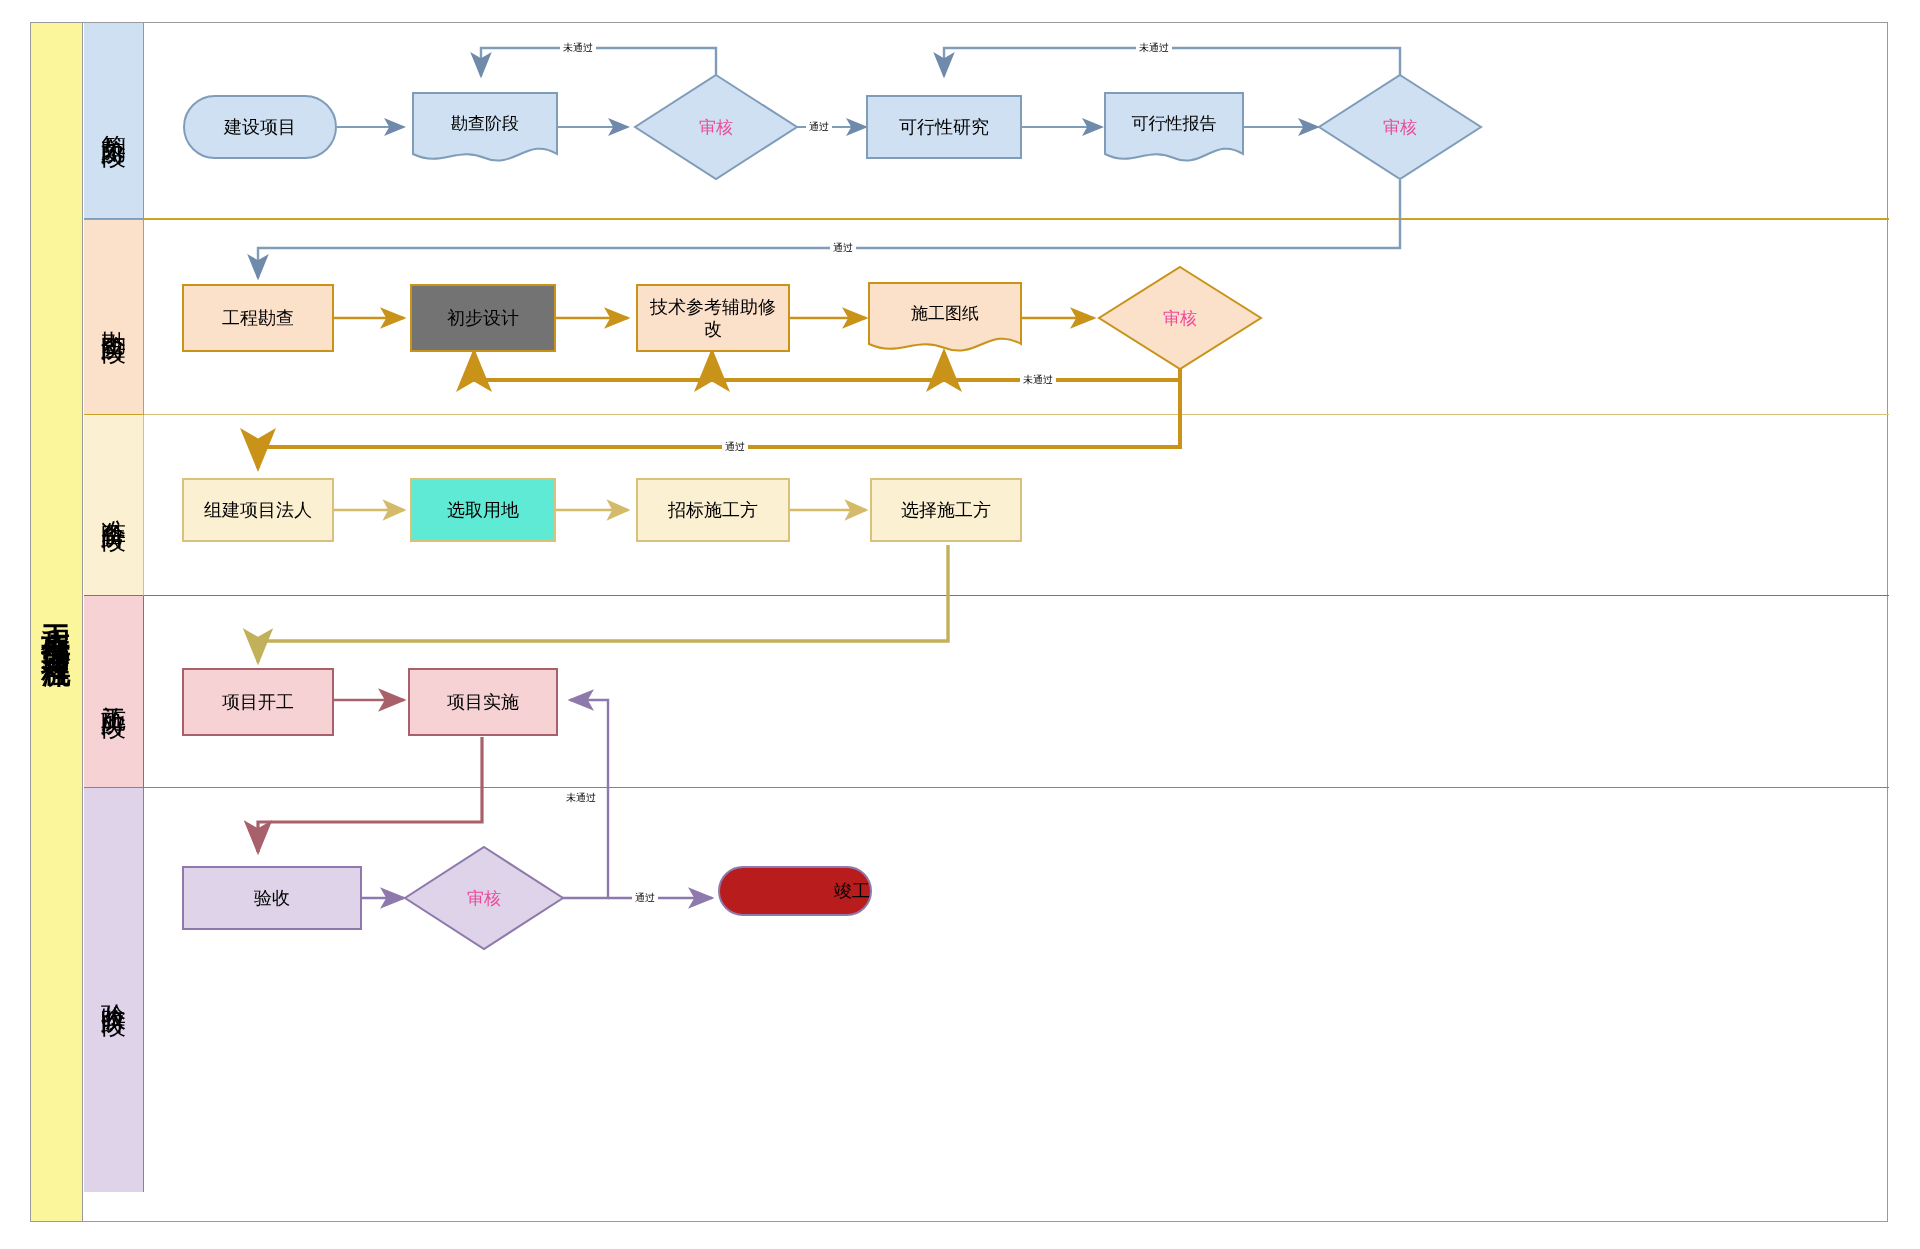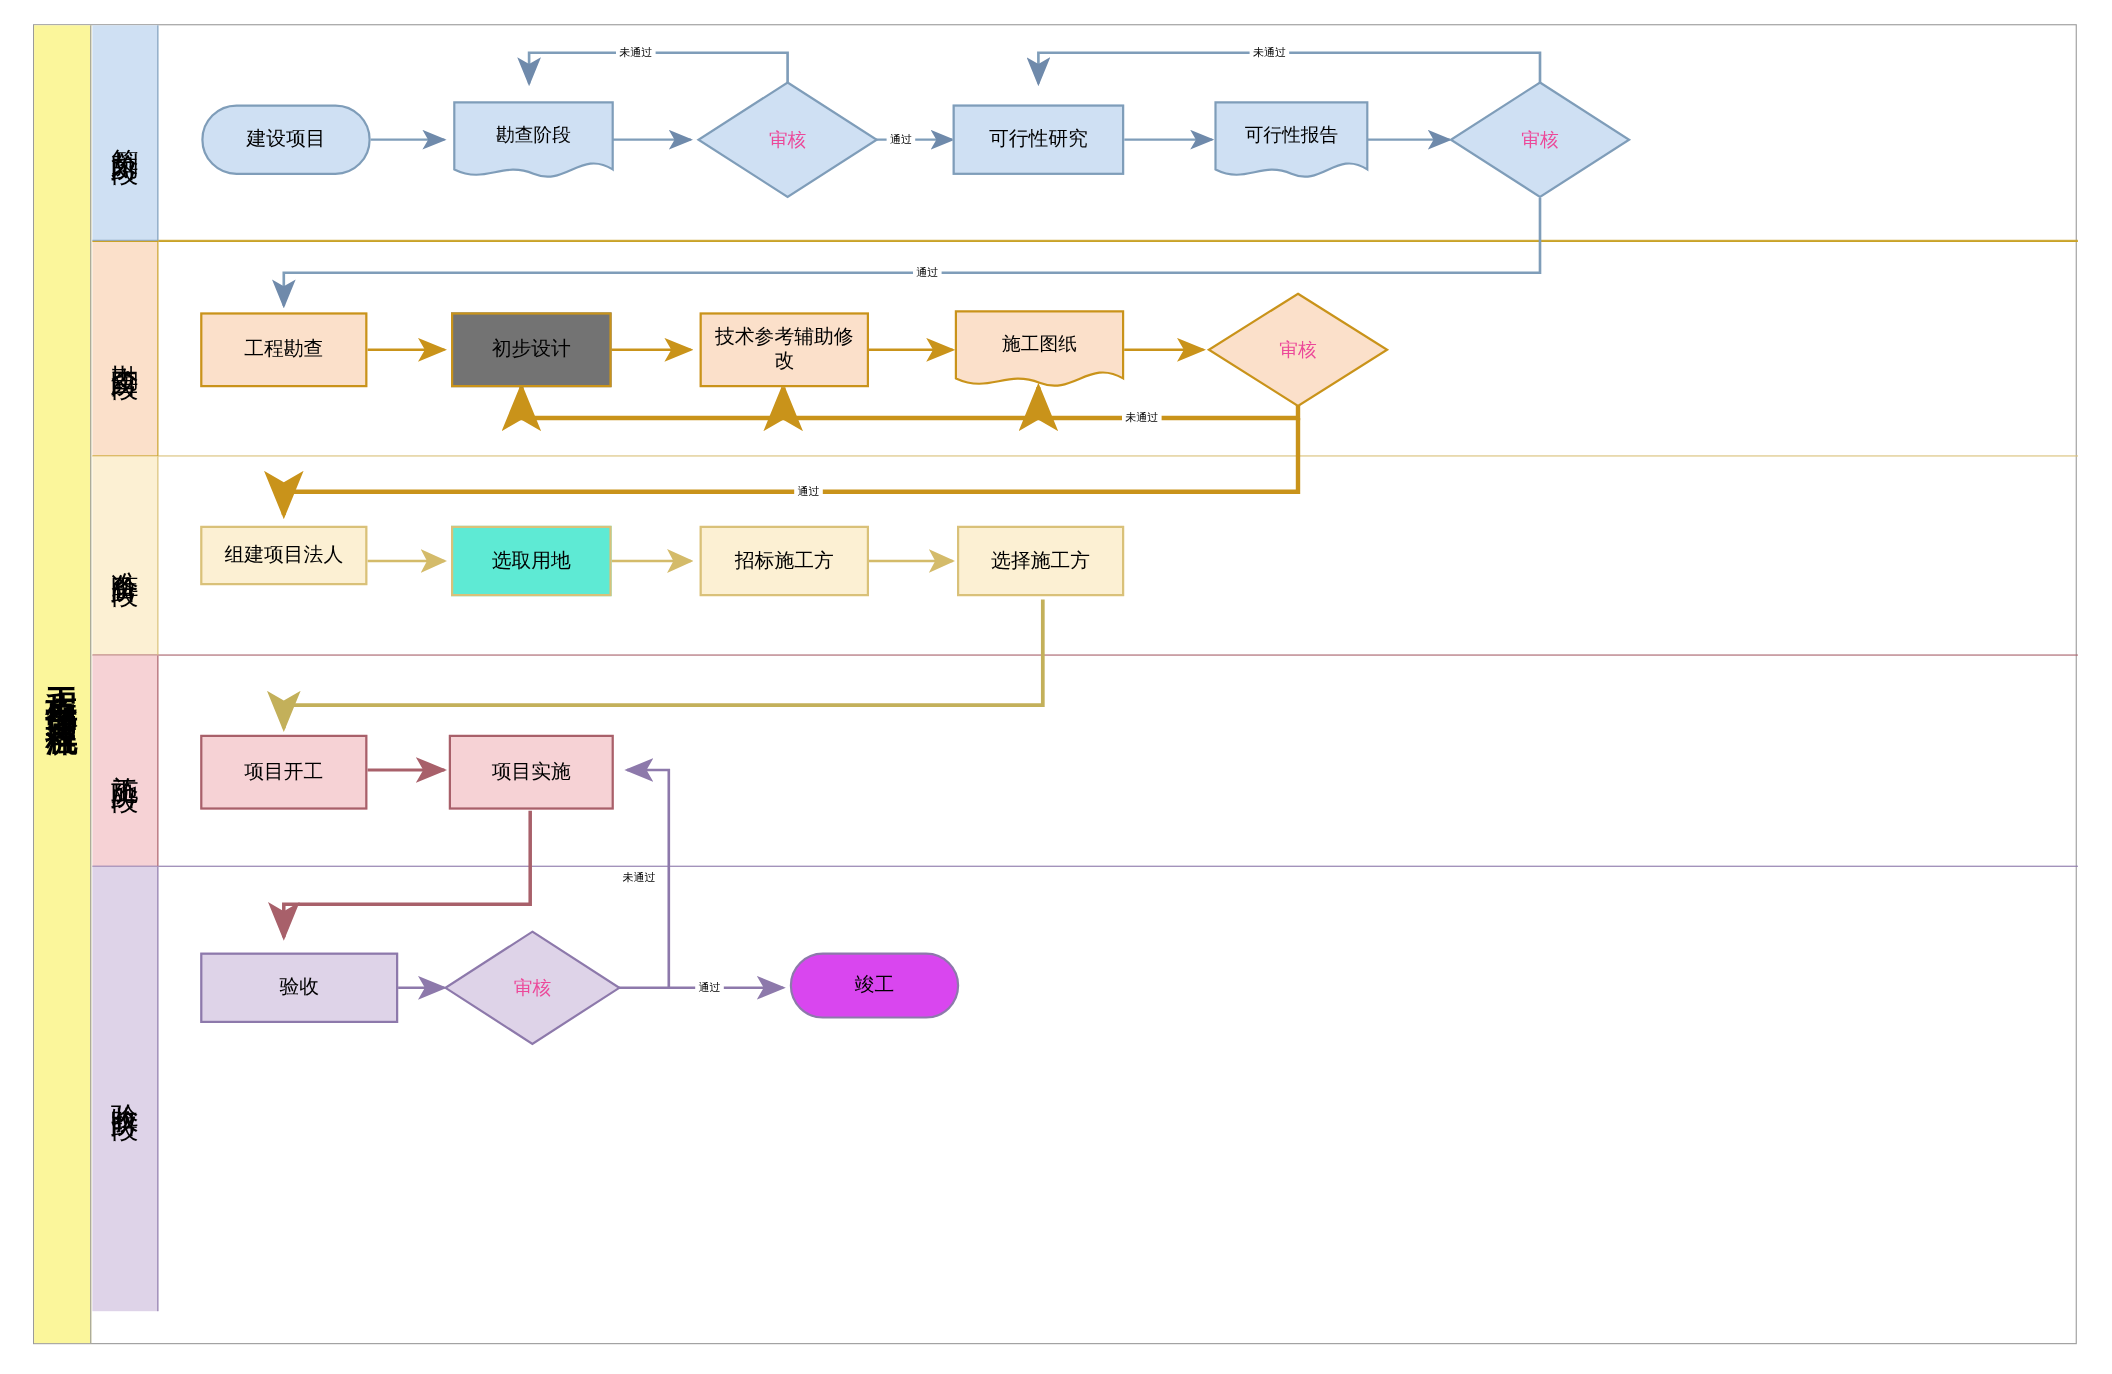--- a/index.html
+++ b/index.html
@@ -198,21 +198,21 @@
     <span>审核</span>
   </div>
 
   <div class="edgelabel" style="left:830px;top:248px;transform:translateY(-50%);">
     <span>通过</span>
   </div>
   <div class="edgelabel" style="left:1020px;top:380px;transform:translateY(-50%);">
     <span>未通过</span>
   </div>
 
-  <div class="node box" style="left:182px;top:478px;width:152px;height:54px;background:#fcf0d3;border-color:#d9c179;justify-content:center;">
+  <div class="node box" style="left:182px;top:478px;width:152px;height:64px;background:#fcf0d3;border-color:#d9c179;justify-content:center;">
     <span>组建项目法人</span>
   </div>
   <div class="node box" style="left:410px;top:478px;width:146px;height:64px;background:#5eead4;border-color:#d9c179;">
     <span>选取用地</span>
   </div>
   <div class="node box" style="left:636px;top:478px;width:154px;height:64px;background:#fcf0d3;border-color:#d9c179;">
     <span>招标施工方</span>
   </div>
   <div class="node box" style="left:870px;top:478px;width:152px;height:64px;background:#fcf0d3;border-color:#d9c179;">
     <span>选择施工方</span>
@@ -233,21 +233,21 @@
     <span>验收</span>
   </div>
 
   <svg class="doc" style="left:404px;top:846px;width:160px;height:104px;" viewBox="0 0 160 104">
     <path d="M80,1 L159,52 L80,103 L1,52 Z" fill="#ded3e8" stroke="#8d79ab" stroke-width="2"></path>
   </svg>
   <div class="dialabel" style="left:404px;top:846px;width:160px;height:104px;">
     <span>审核</span>
   </div>
 
-  <div class="node round" style="left:718px;top:866px;width:154px;height:60px;background:#d946ef;border-color:#8d79ab;">
+  <div class="node round" style="left:718px;top:866px;width:154px;height:50px;background:#b91c1c;border-color:#8d79ab;justify-content:flex-end;">
     <span>竣工</span>
   </div>
 
   <div class="edgelabel" style="left:563px;top:798px;transform:translateY(-50%);">
     <span>未通过</span>
   </div>
   <div class="edgelabel" style="left:632px;top:898px;transform:translateY(-50%);">
     <span>通过</span>
   </div>
 

